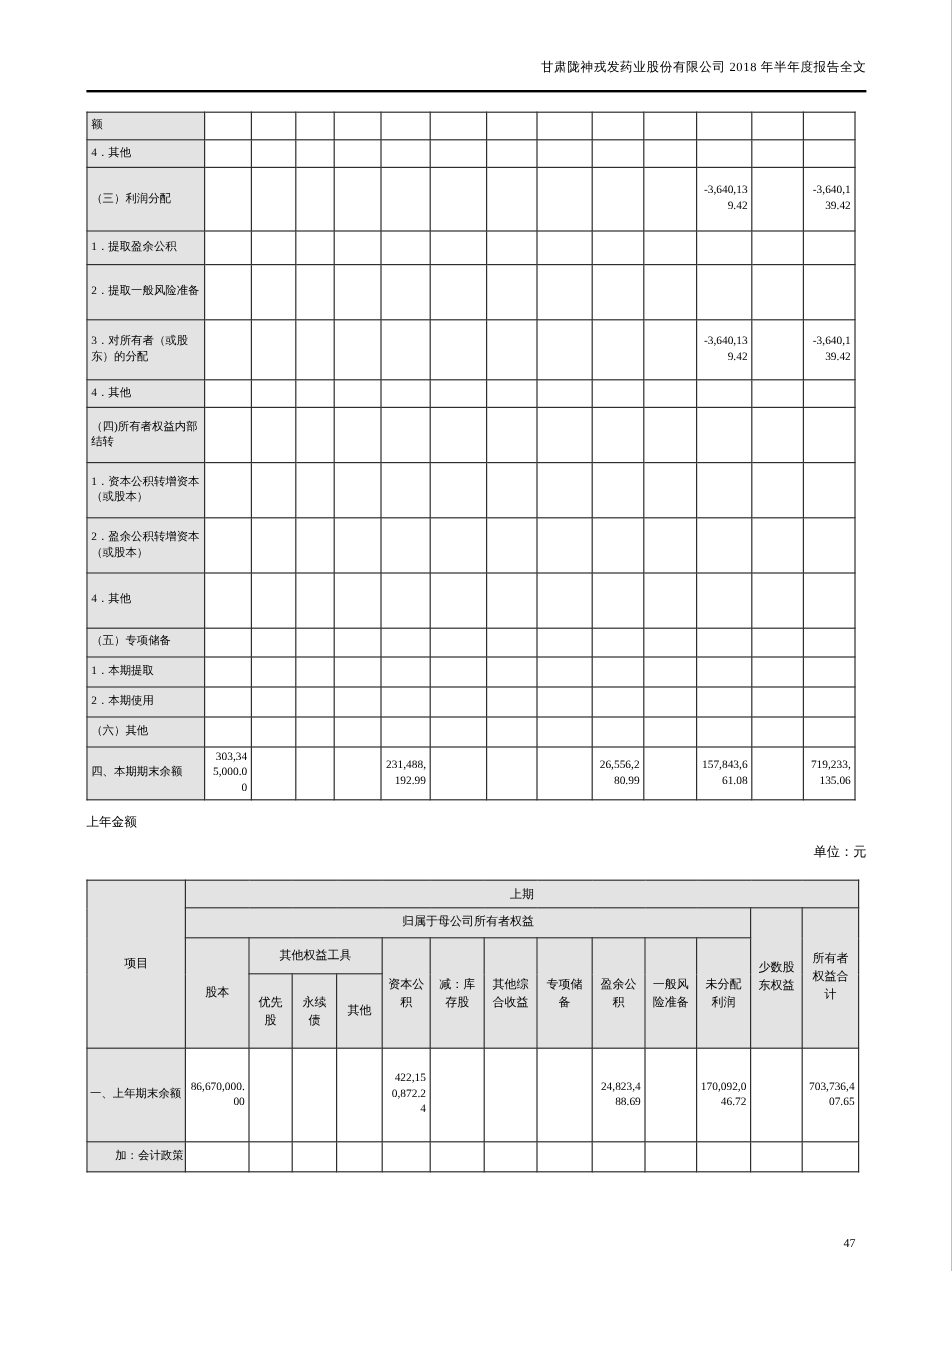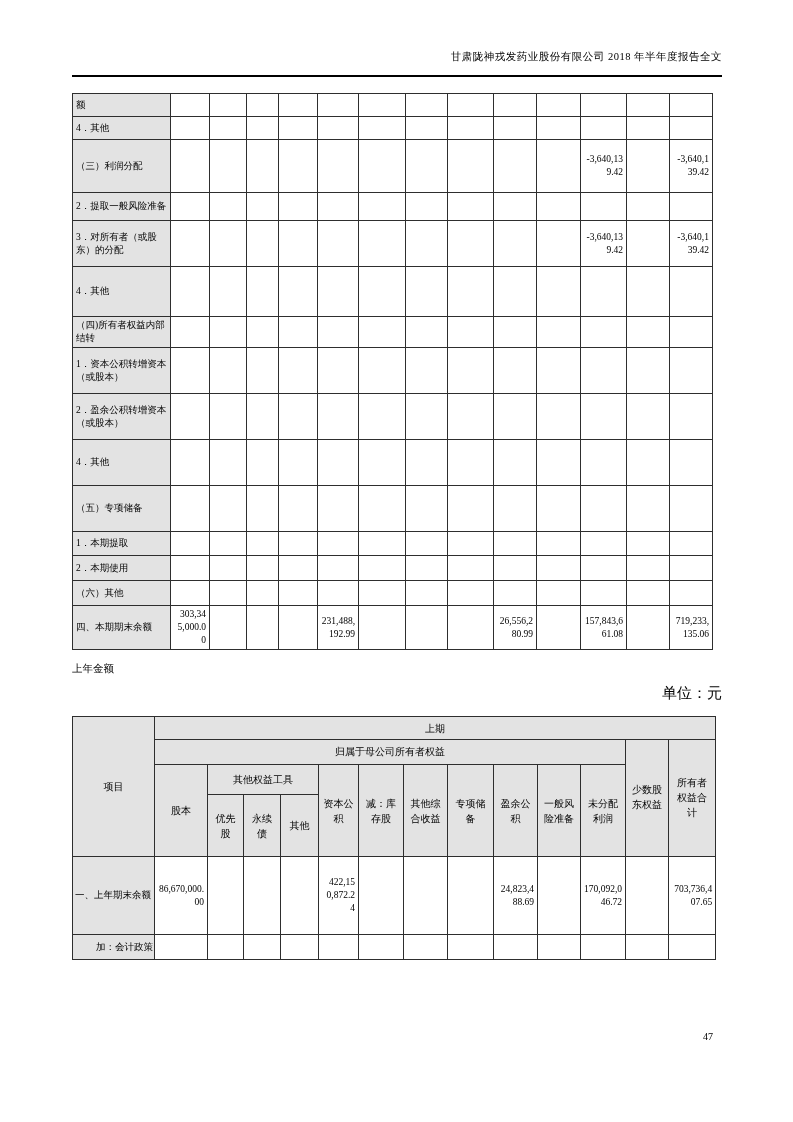--- a/index.html
+++ b/index.html
@@ -41,21 +41,21 @@
     padding:2px 4px;word-break:break-all;
   }
   .prior thead tr:nth-child(1){height:23px;}
   .prior thead tr:nth-child(2){height:25px;font-family:Liberation Mono, monospace;}
   .prior thead tr:nth-child(3){height:30px;}
   .prior thead tr:nth-child(4){height:62px;}
   .prior tbody tr:nth-child(1){height:78px;}
   .prior tbody tr:nth-child(2){height:25px;}
   .prior td.lab{padding:2px 1px 2px 2px;}
   .section-label{font-size:10.5px;line-height:14px;margin-top:12px;}
-  .unit-label{font-size:15px;line-height:14px;margin-top:10px;text-align:right;}
+  .unit-label{font-size:11px;line-height:14px;margin-top:10px;text-align:right;}
   .prior{margin-top:8px;}
   .page-number{position:absolute;bottom:80px;right:80px;font-size:10px;}
 </style>
 </head>
 <body>
 
 <div class="page">
 
   <div class="doc-header">
     <span>甘肃陇神戎发药业股份有限公司 2018 年半年度报告全文</span>
@@ -119,20 +119,36 @@
           <td class="val"></td>
           <td class="val"></td>
           <td class="val"></td>
           <td class="val"></td>
           <td class="val"></td>
           <td class="val"></td>
           <td class="val"></td>
           <td class="val">-3,640,139.42</td>
           <td class="val"></td>
           <td class="val">-3,640,139.42</td>
+        </tr>
+        <tr>
+          <td class="lab">1．提取盈余公积</td>
+          <td class="val"></td>
+          <td class="val"></td>
+          <td class="val"></td>
+          <td class="val"></td>
+          <td class="val"></td>
+          <td class="val"></td>
+          <td class="val"></td>
+          <td class="val"></td>
+          <td class="val"></td>
+          <td class="val"></td>
+          <td class="val"></td>
+          <td class="val"></td>
+          <td class="val"></td>
         </tr>
         <tr>
           <td class="lab">2．提取一般风险准备</td>
           <td class="val"></td>
           <td class="val"></td>
           <td class="val"></td>
           <td class="val"></td>
           <td class="val"></td>
           <td class="val"></td>
           <td class="val"></td>

